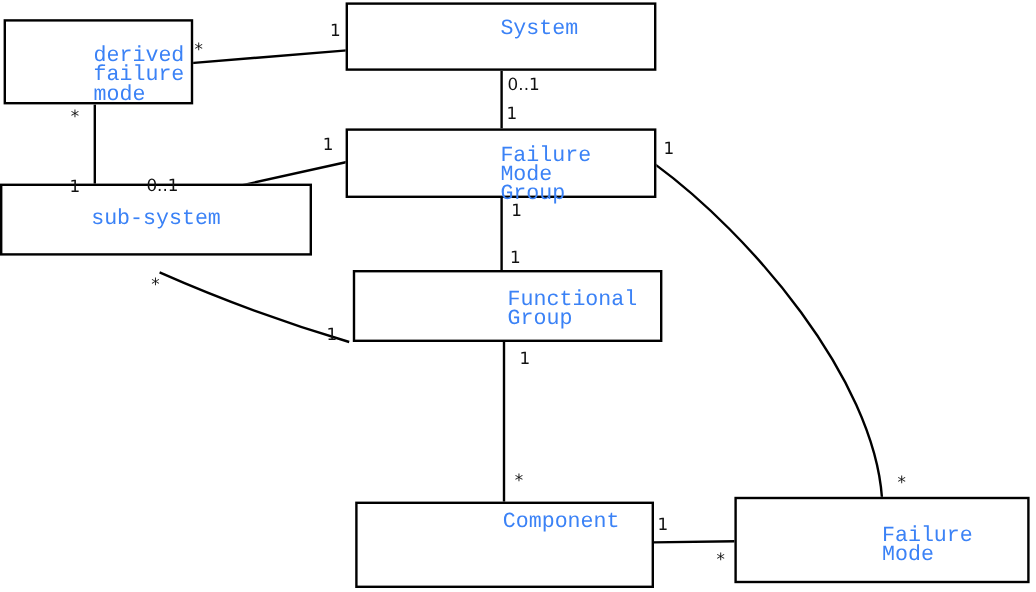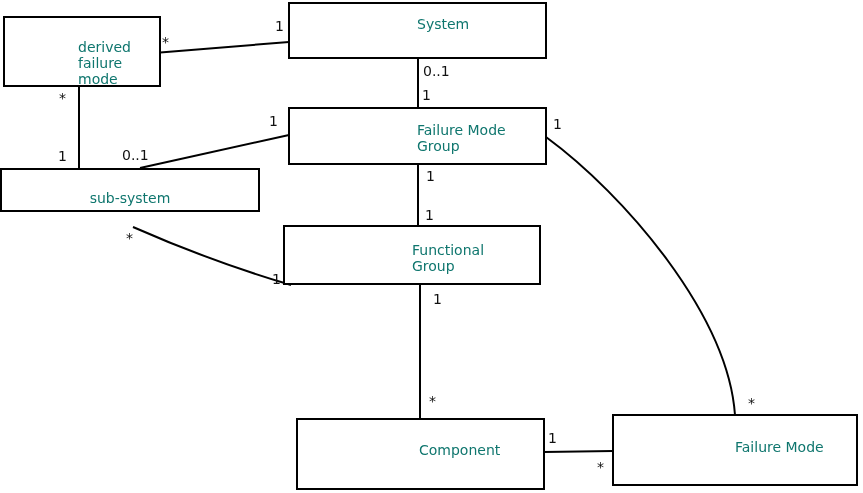--- a/index.html
+++ b/index.html
@@ -29,24 +29,25 @@
     fill: none;
   }
   .node {
     position: absolute;
     box-sizing: border-box;
     border: 2px solid #000000;
     background: #ffffff;
   }
   .node-label {
     position: absolute;
-    font-size: 14px;
+    font-size: 18px;
     line-height: 16px;
     white-space: pre-line;
-    color: #0f766e;
+    color: #3b82f6;
+    font-family: Liberation Mono, monospace;
   }
   .mult {
     position: absolute;
     font-size: 14px;
     line-height: 16px;
     color: #111111;
   }
 </style>
 </head>
 <body>
@@ -73,31 +74,31 @@
 
   <div class="node" style="left:288px; top:2px; width:259px; height:57px">
     <div class="node-label" style="left:127px; top:12px">System</div>
   </div>
 
   <div class="node" style="left:288px; top:107px; width:259px; height:58px">
     <div class="node-label" style="left:127px; top:13px">Failure Mode
 Group</div>
   </div>
 
-  <div class="node" style="left:0px; top:168px; width:260px; height:44px">
+  <div class="node" style="left:0px; top:153px; width:260px; height:60px">
     <div class="node-label" style="left:0; right:0; top:20px; text-align:center">sub-system</div>
   </div>
 
-  <div class="node" style="left:283px; top:225px; width:258px; height:60px">
+  <div class="node" style="left:294px; top:225px; width:258px; height:60px">
     <div class="node-label" style="left:127px; top:15px">Functional
 Group</div>
   </div>
 
   <div class="node" style="left:296px; top:418px; width:249px; height:72px">
-    <div class="node-label" style="left:121px; top:22px">Component</div>
+    <div class="node-label" style="left:121px; top:7px">Component</div>
   </div>
 
   <div class="node" style="left:612px; top:414px; width:246px; height:72px">
     <div class="node-label" style="left:121px; top:23px">Failure Mode</div>
   </div>
 
   <span class="mult" style="left:162px; top:34px">*</span>
   <span class="mult" style="left:275px; top:18px">1</span>
 
   <span class="mult" style="left:59px;  top:90px">*</span>

